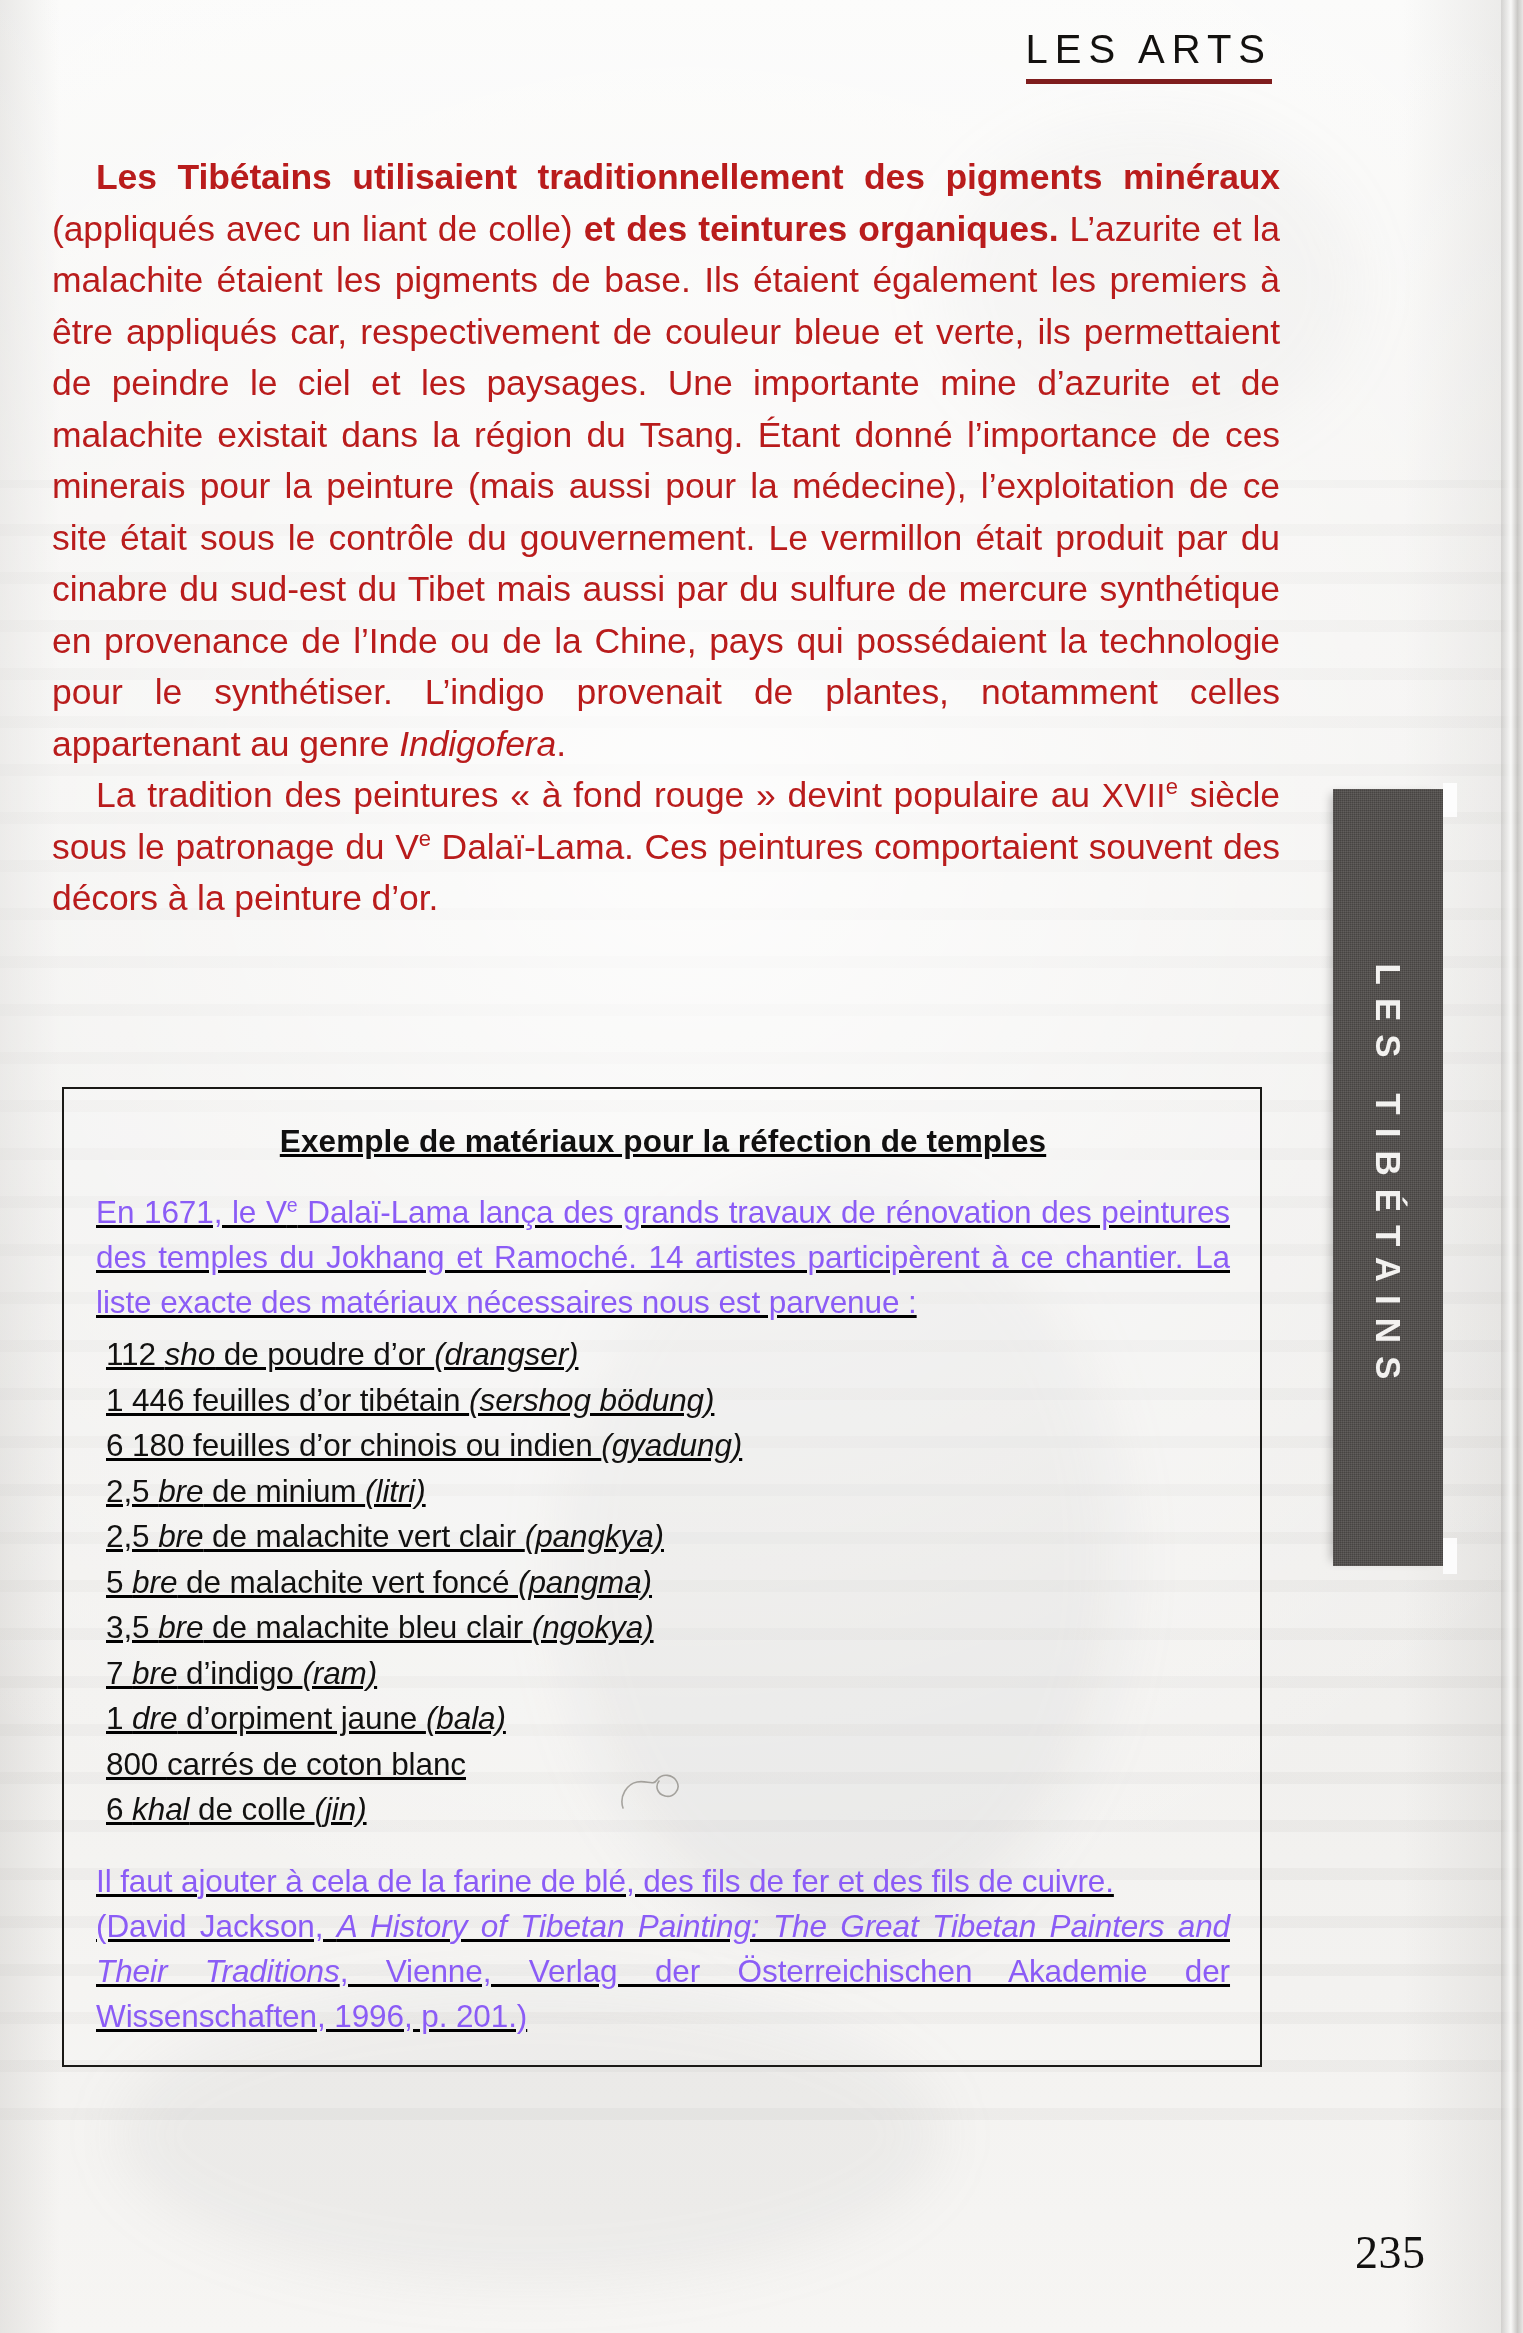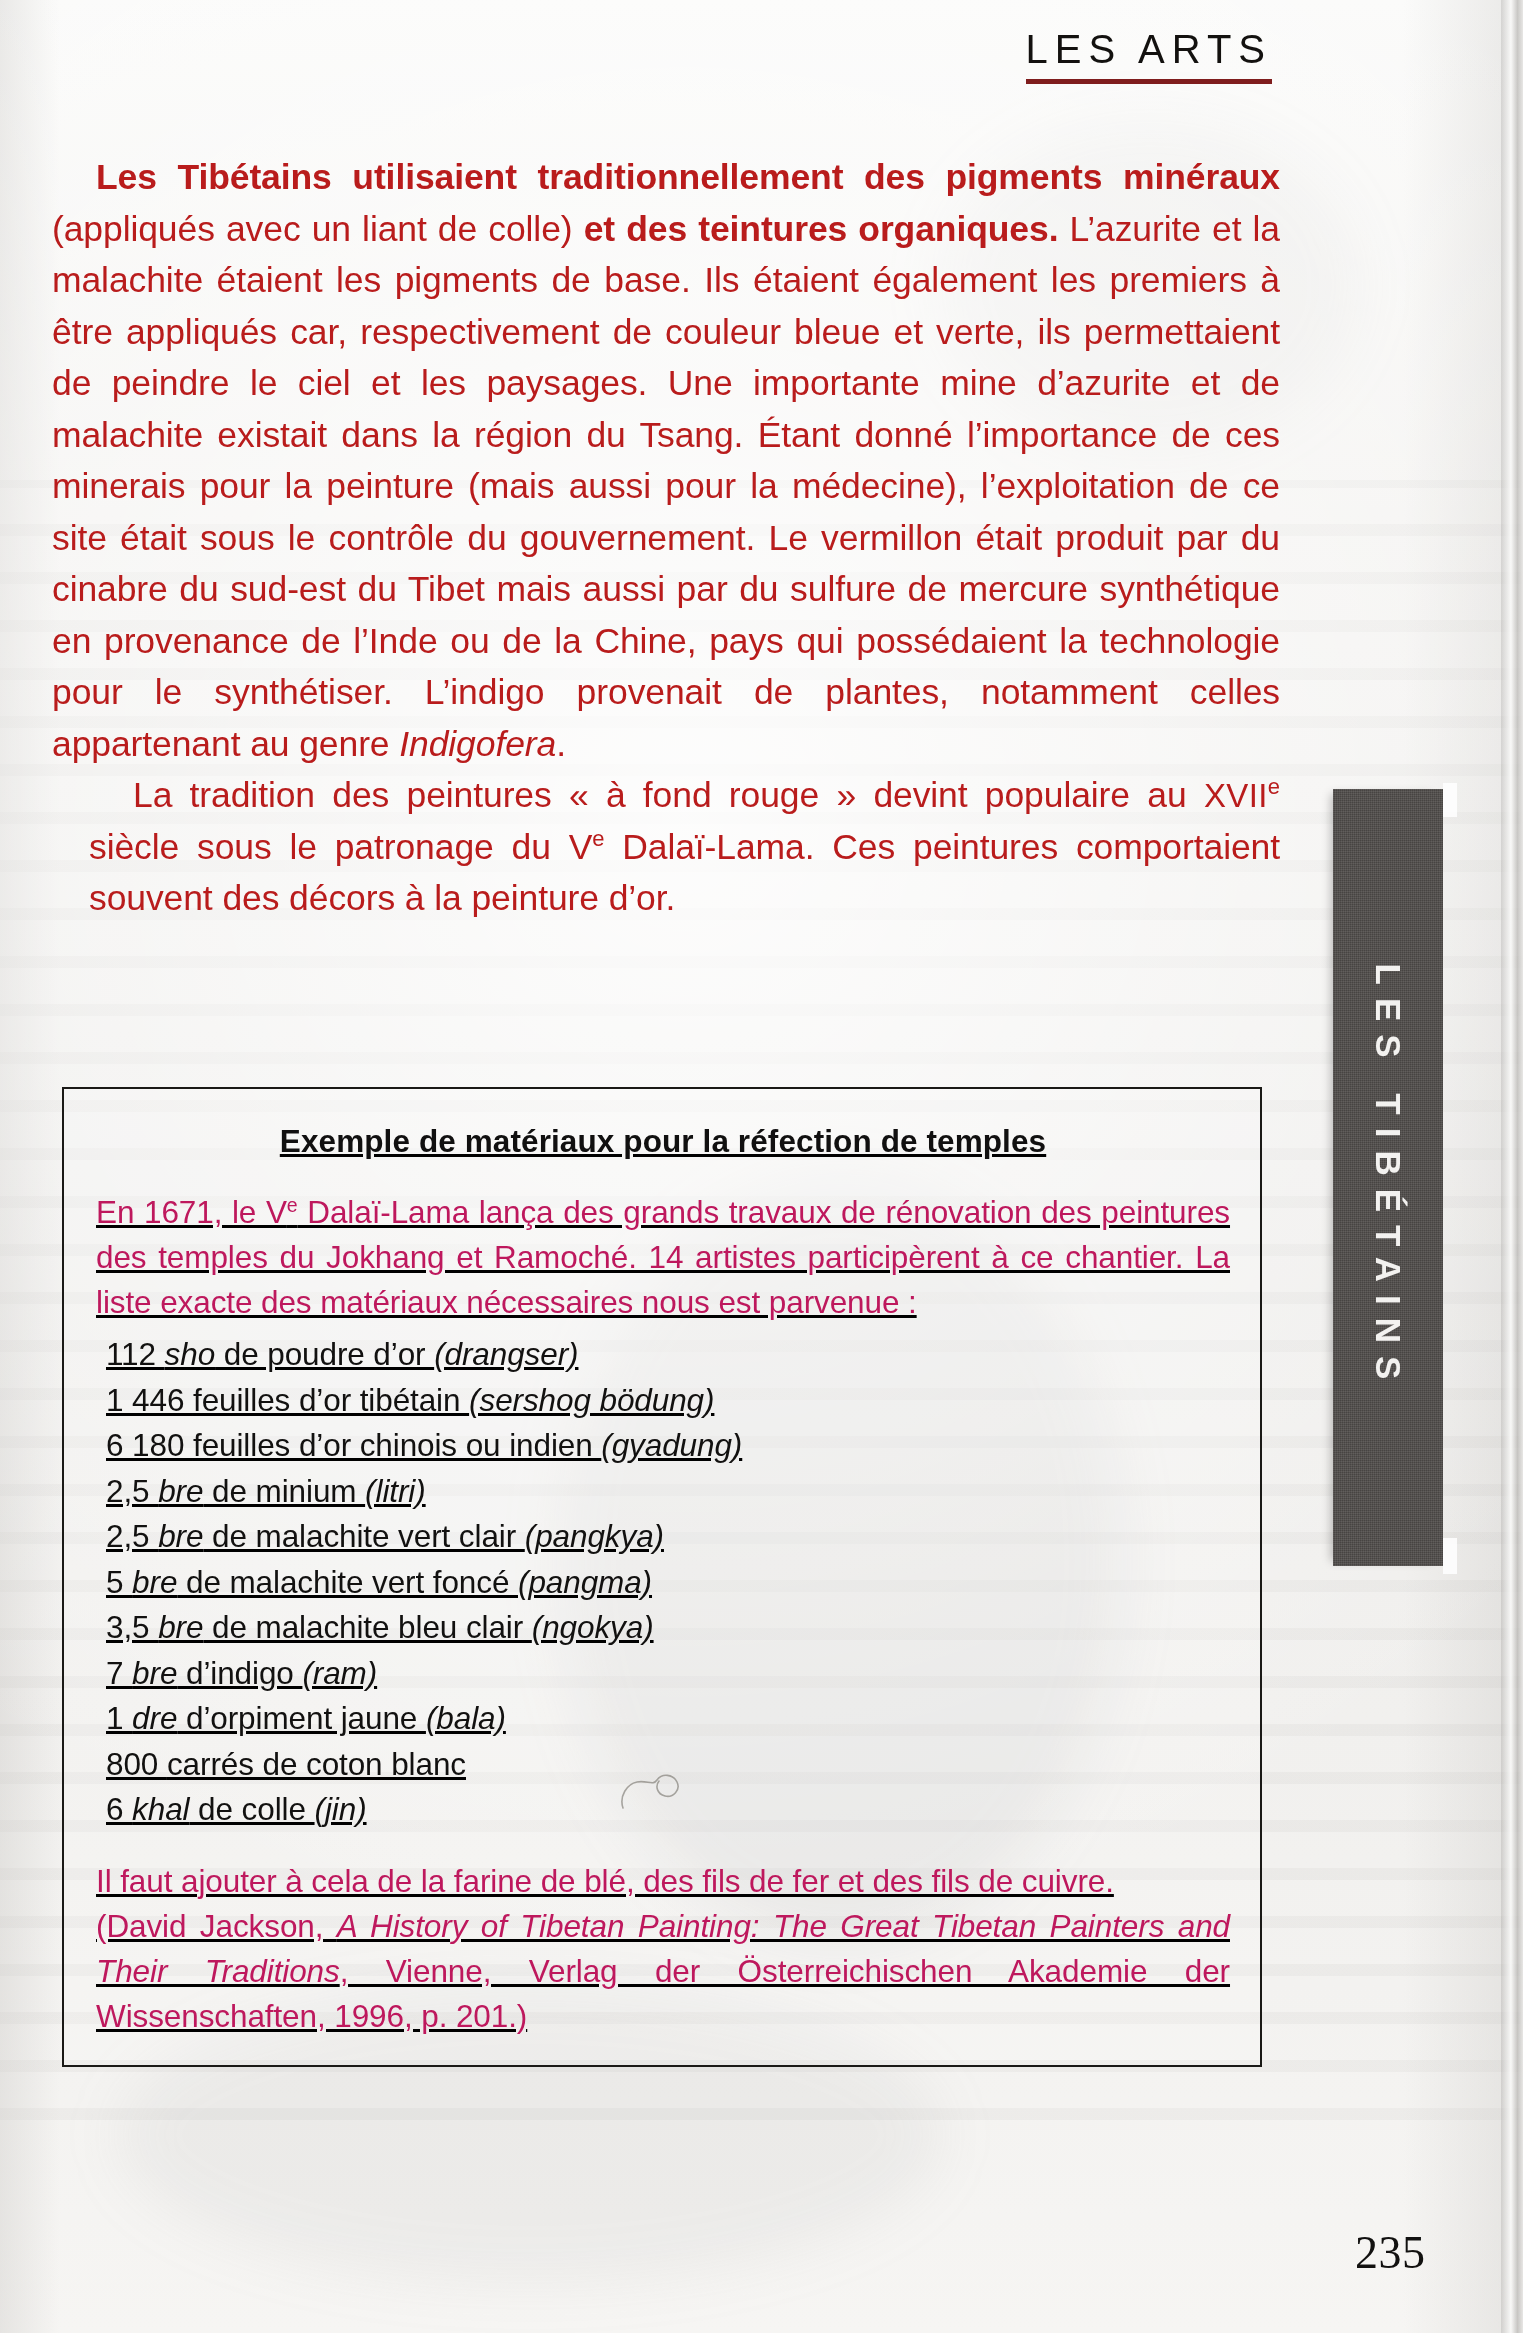--- a/index.html
+++ b/index.html
@@ -107,21 +107,21 @@
 
   p.para {
     margin: 0 0 0 0;
     font-size: 35.5px;
     line-height: 51.5px;
     color: #b91c1c;
     text-align: justify;
     text-justify: inter-word;
     letter-spacing: -0.1px;
   }
-  p.para + p.para { margin-top: 0px; margin-left: 37px; }
+  p.para + p.para { margin-top: 0px; }
   .indent { display: inline-block; width: 44px; }
   b.hv { font-weight: 700; }
   i.it { font-style: italic; }
   .smallcaps {
     font-variant: small-caps;
     font-size: 33px;
     letter-spacing: 0.4px;
   }
   sup.ord { font-size: 0.62em; vertical-align: super; line-height: 0; }
 
@@ -142,21 +142,21 @@
     font-size: 31.5px;
     font-weight: 700;
     color: #111010;
     margin: 8px 0 30px 0;
     letter-spacing: 0.1px;
   }
   .box-para {
     margin: 0;
     font-size: 31.5px;
     line-height: 45px;
-    color: #be185d;
+    color: #8b5cf6;
     text-align: justify;
     letter-spacing: -0.1px;
   }
   .mat-list {
     list-style: none;
     margin: 7px 0 0 0;
     padding: 0 0 0 10px;
   }
   .mat-list li {
     font-size: 31.5px;

